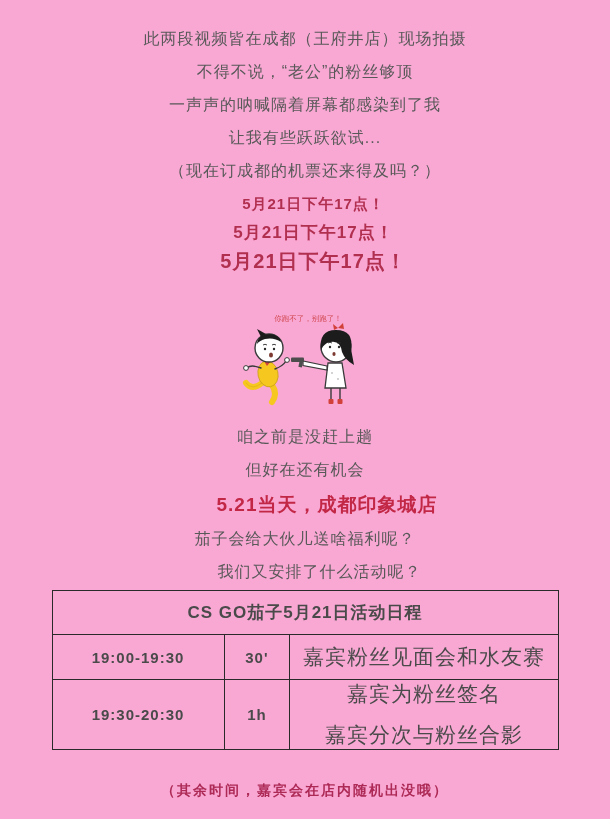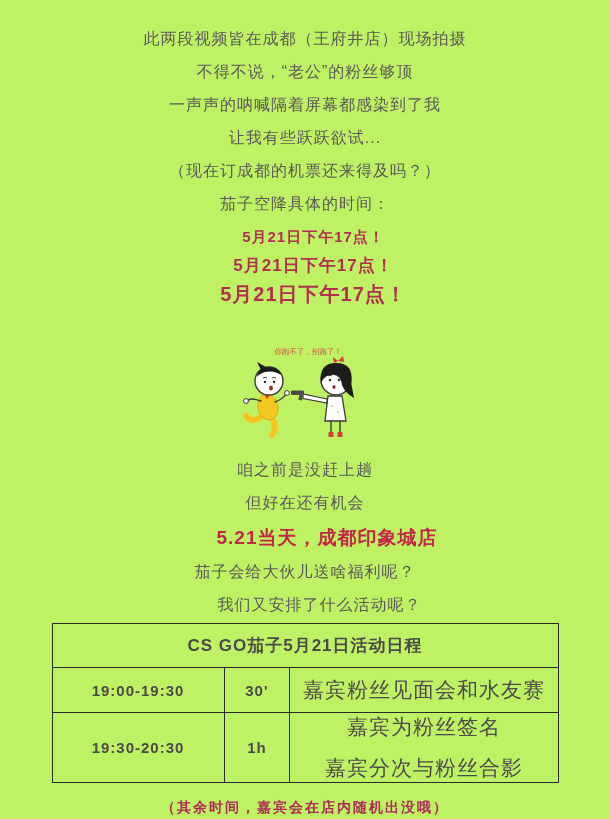--- a/index.html
+++ b/index.html
@@ -1,21 +1,21 @@
 <!DOCTYPE html>
 <html><head>
 <meta charset="utf-8">
 <style>
   * { margin:0; padding:0; box-sizing:border-box; }
   html,body { background:#ffffff; }
   .page {
     position:relative;
     width:610px; height:819px;
     margin:0 auto;
-    background:#bef264;
+    background:#f9a8d4;
     overflow:hidden;
     font-family:"Liberation Sans","DejaVu Sans",sans-serif;
     padding-top:30px;
   }
   .line {
     text-align:center;
     font-size:16px;
     line-height:17px;
     letter-spacing:1px;
     color:#595959;
@@ -83,34 +83,33 @@
   .col-time { width:34%; }
   .col-dur  { width:13%; }
   .col-act  { width:53%; }
   .footer-note {
     text-align:center;
     font-weight:bold;
     font-size:14px;
     line-height:16px;
     letter-spacing:2px;
     color:#ad2a56;
-    margin-top:16px;
+    margin-top:32px;
   }
 </style>
 </head>
 <body>
 
 <div class="page">
 
   <p class="line">此两段视频皆在成都（王府井店）现场拍摄</p>
   <p class="line">不得不说，“老公”的粉丝够顶</p>
   <p class="line">一声声的呐喊隔着屏幕都感染到了我</p>
   <p class="line">让我有些跃跃欲试...</p>
   <p class="line">（现在订成都的机票还来得及吗？）</p>
-  <p class="line">茄子空降具体的时间：</p>
 
   <p class="date-line date-1">5月21日下午17点！</p>
   <p class="date-line date-2">5月21日下午17点！</p>
   <p class="date-line date-3">5月21日下午17点！</p>
 
   <div class="cartoon-wrap">
     <svg viewBox="0 0 150 98" width="150" height="98" xmlns="http://www.w3.org/2000/svg">
 
       <text x="78" y="10" text-anchor="middle" font-size="7.5" fill="#d1484f">你跑不了，别跑了！</text>
 

